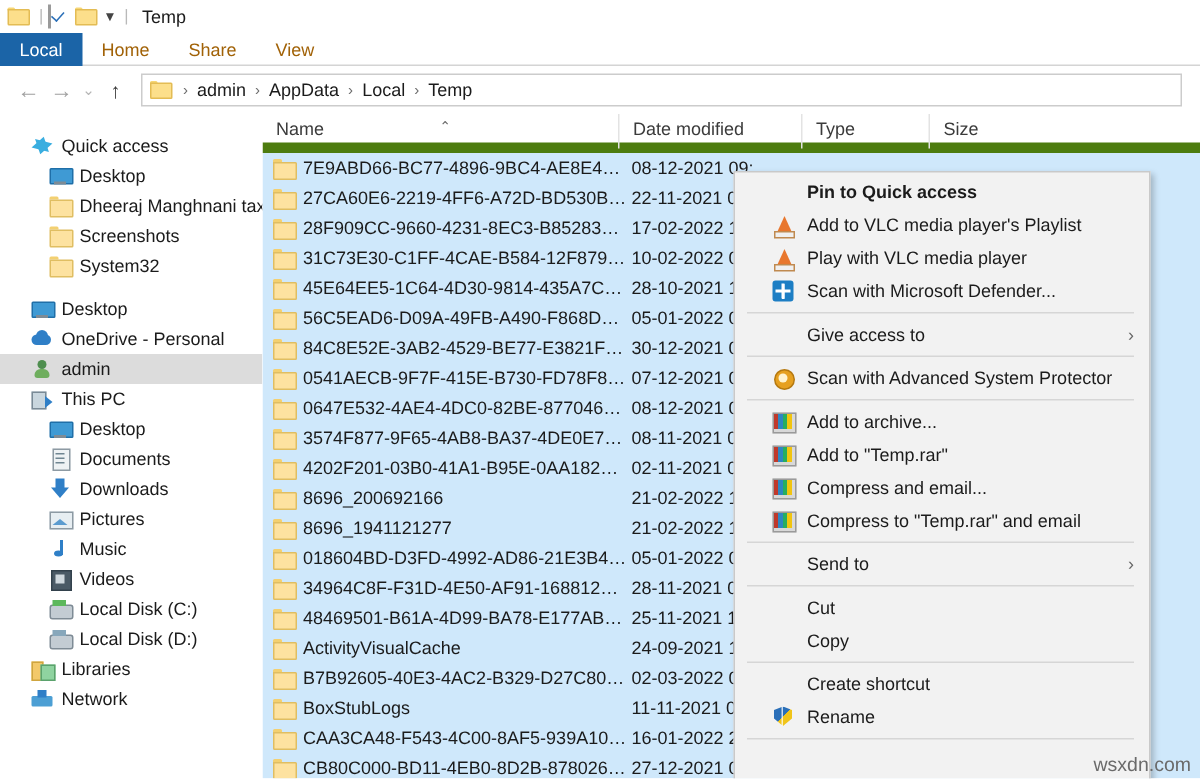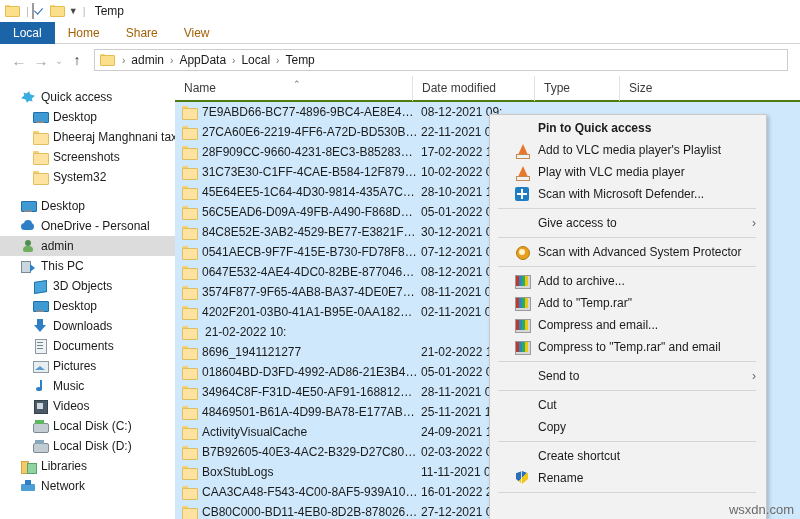--- a/index.html
+++ b/index.html
@@ -118,21 +118,21 @@
   .ic-disk::before{content:"";position:absolute;left:1px;top:5px;width:14px;height:8px;background:#c3ccd3;border:1px solid #7e8b95;border-radius:2px;}
   .ic-disk::after{content:"";position:absolute;left:3px;top:2px;width:9px;height:4px;background:#87a7bb;}
   .ic-diskc::after{background:#5cb85c;}
   .ic-lib::before{content:"";position:absolute;left:1px;top:3px;width:6px;height:11px;background:#f3c96a;border:1px solid #cfa53f;}
   .ic-lib::after{content:"";position:absolute;left:7px;top:5px;width:8px;height:9px;background:#8fd3a0;border:1px solid #5ba26d;}
   .ic-net::before{content:"";position:absolute;left:1px;top:6px;width:14px;height:7px;background:#4c9fd4;border-radius:1px;}
   .ic-net::after{content:"";position:absolute;left:5px;top:2px;width:6px;height:5px;background:#2f7fc7;}
 
   
   .filepane { position:absolute; left:175px; top:76px; width:625px; height:443px; background:#ffffff; overflow:hidden; }
-  .colheader { height:26px; display:flex; align-items:center; border-bottom:2px solid #4d7c0f; background:#ffffff; position:relative;text-align:right; }
+  .colheader { height:26px; display:flex; align-items:center; border-bottom:7px solid #4d7c0f; background:#ffffff; position:relative;text-align:right; }
   .col { font-size:12px; color:#3b3b3b; padding-left:9px; border-left:1px solid #e3e3e3; height:26px; display:flex; align-items:center; }
   .col:first-child { border-left:none; }
   .col.name { width:237px; }
   .col.date { width:122px; }
   .col.type { width:85px; }
   .col.size { width:70px; }
   .sortcaret { position:absolute; left:118px; top:3px; font-size:9px; color:#6d6d6d; }
 
   .rows { position:relative; }
   .row { height:20px; display:flex; align-items:center; white-space:nowrap; }
@@ -252,34 +252,30 @@
       </div>
       <div class="nav-item nl-0 sel">
         <span class="nav-ico ic-user"></span>
         <span>admin</span>
       </div>
       <div class="nav-item nl-0">
         <span class="nav-ico ic-pc"></span>
         <span>This PC</span>
       </div>
       <div class="nav-item nl-1">
-        <span class="nav-ico ic-3d"></span>
-        <span>3D Objects</span>
-      </div>
-      <div class="nav-item nl-1">
         <span class="nav-ico ic-monitor"></span>
         <span>Desktop</span>
       </div>
       <div class="nav-item nl-1">
+        <span class="nav-ico ic-doc"></span>
+        <span>Documents</span>
+      </div>
+      <div class="nav-item nl-1">
         <span class="nav-ico ic-down"></span>
         <span>Downloads</span>
-      </div>
-      <div class="nav-item nl-1">
-        <span class="nav-ico ic-doc"></span>
-        <span>Documents</span>
       </div>
       <div class="nav-item nl-1">
         <span class="nav-ico ic-pic"></span>
         <span>Pictures</span>
       </div>
       <div class="nav-item nl-1">
         <span class="nav-ico ic-music"></span>
         <span>Music</span>
       </div>
       <div class="nav-item nl-1">
@@ -374,20 +370,21 @@
           <span class="row-type"></span>
         </div>
         <div class="row selected">
           <span class="row-ico ic-folder"></span>
           <span class="row-name">4202F201-03B0-41A1-B95E-0AA18282692C</span>
           <span class="row-date">02-11-2021 09:</span>
           <span class="row-type"></span>
         </div>
         <div class="row selected">
           <span class="row-ico ic-folder"></span>
+          <span class="row-name">8696_200692166</span>
           <span class="row-date">21-02-2022 10:</span>
           <span class="row-type"></span>
         </div>
         <div class="row selected">
           <span class="row-ico ic-folder"></span>
           <span class="row-name">8696_1941121277</span>
           <span class="row-date">21-02-2022 10:</span>
           <span class="row-type"></span>
         </div>
         <div class="row selected">

